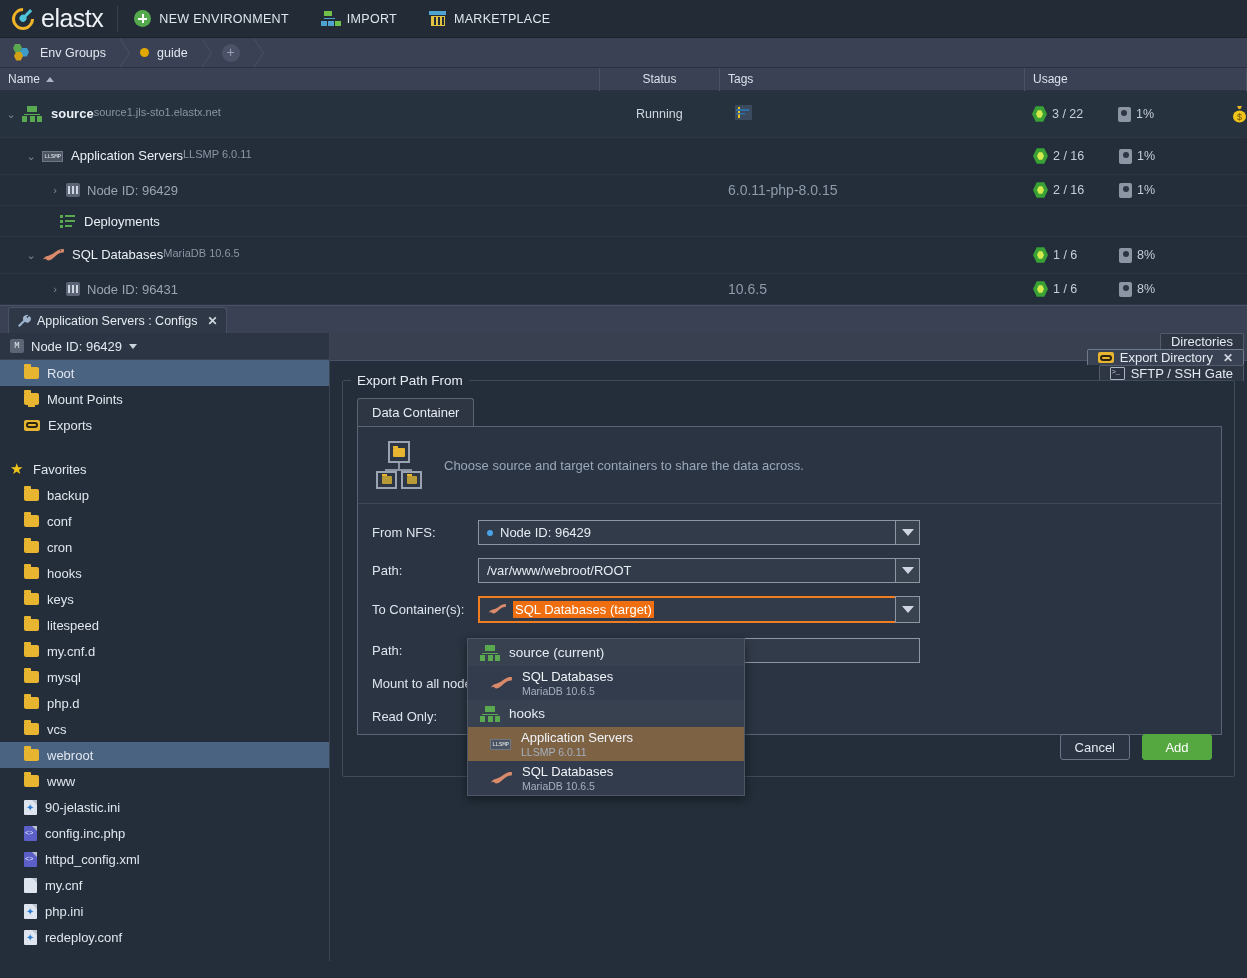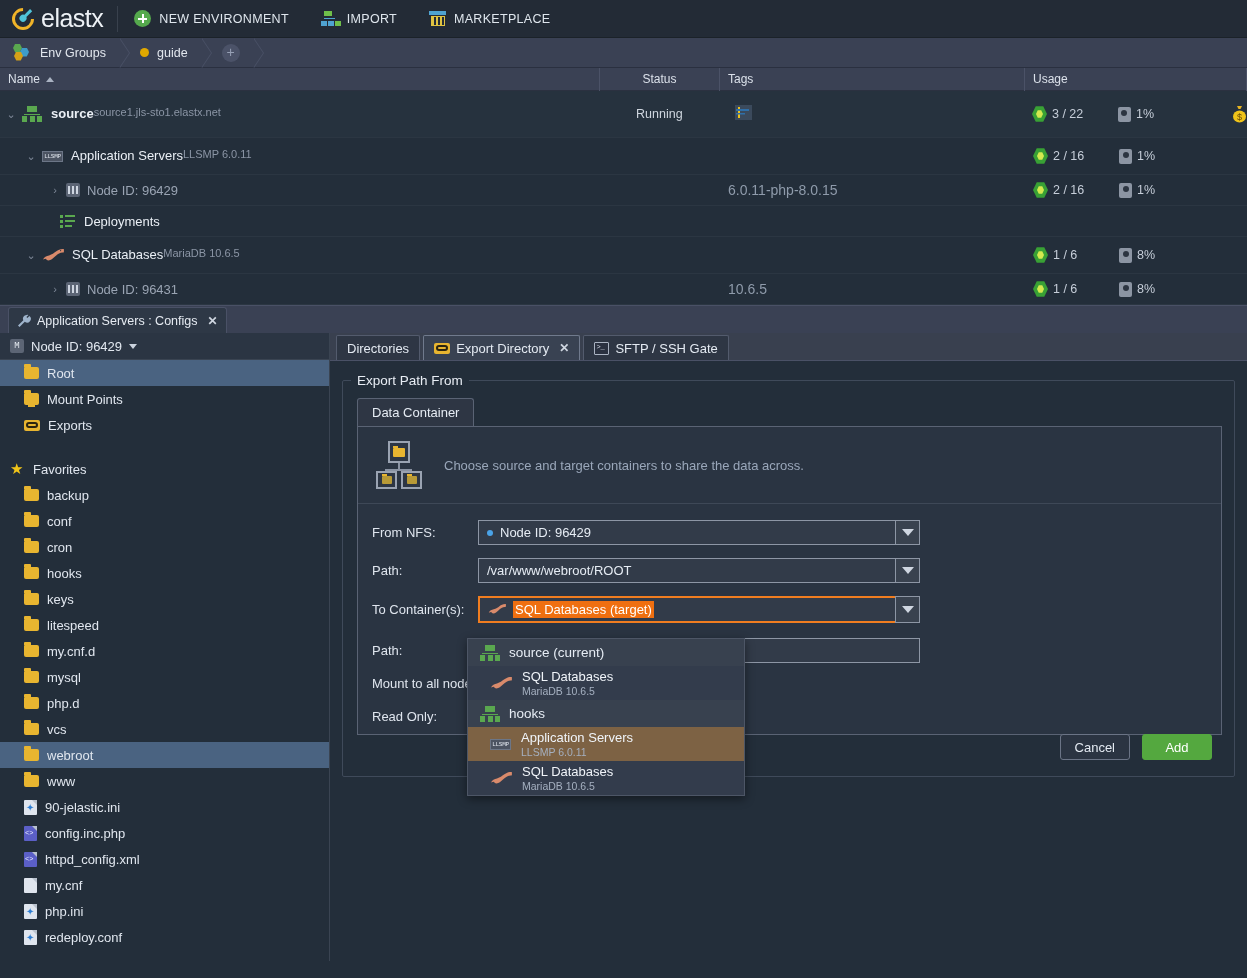--- a/index.html
+++ b/index.html
@@ -263,21 +263,21 @@
   .fileico.code { background:#5b5fc7; }
   .fileico.code::after {
     content:"<>"; position:absolute; color:#e8ecff; font-size:7px;
     left:1px; top:3px; font-family:"Liberation Mono",monospace;
   }
   .fileico.plain::after { content:none; }
   
   .rightpane { flex: 1; display: flex; flex-direction: column; background: #232e3a; }
   .subtabs {
     height: 28px; background: #39404f; display: flex; align-items: flex-end;
-    padding-left: 6px; border-bottom: 1px solid #4a5166;
+    padding-left: 6px; border-bottom: 1px solid #4a5166; flex-direction: column;
   }
   .stab {
     height: 25px; display: flex; align-items: center; gap: 6px; padding: 0 10px;
     background: #2e3644; border: 1px solid #535b6d; border-bottom: none;
     font-size: 13px; color: #e4eaf2; cursor: pointer; margin-right: 3px;
     border-radius: 2px 2px 0 0;
   }
   .stab.active { background: #39404f; border-color: #6a7competitive; }
   .stab.active { background: #394252; border-color: #707a8d; }
   .expico.sm { width: 16px; height: 11px; }

